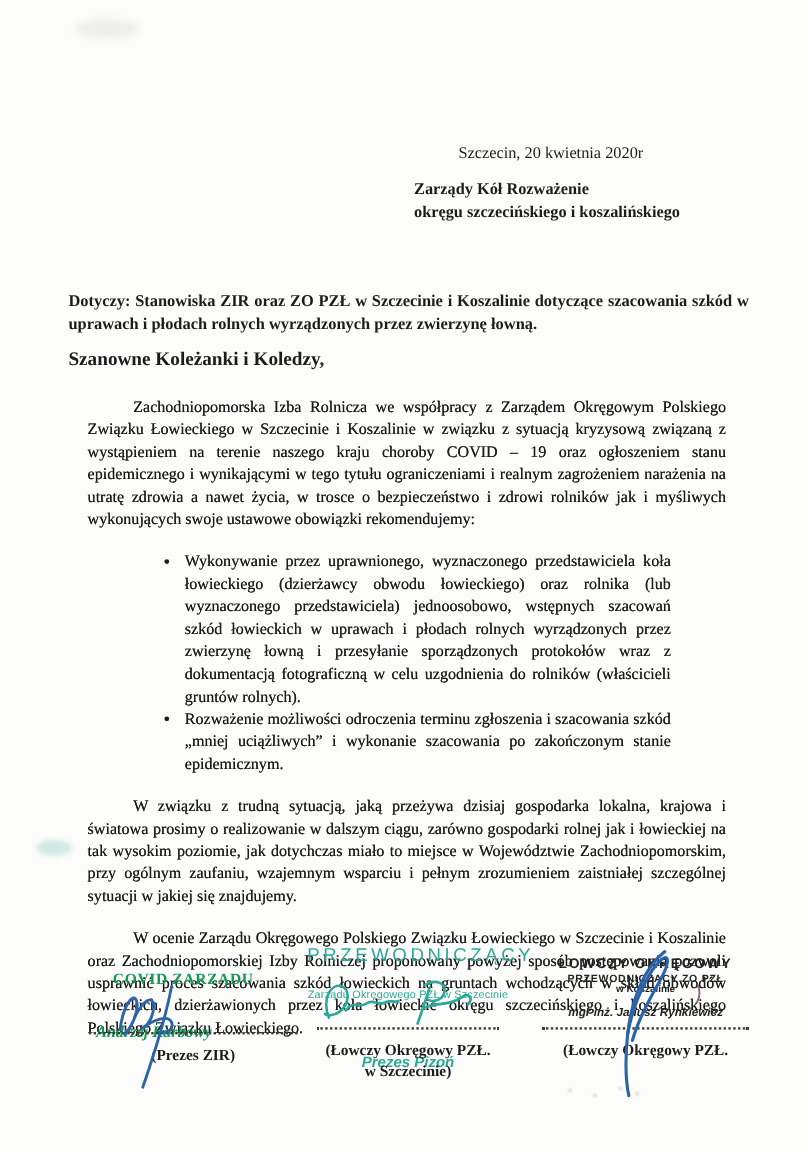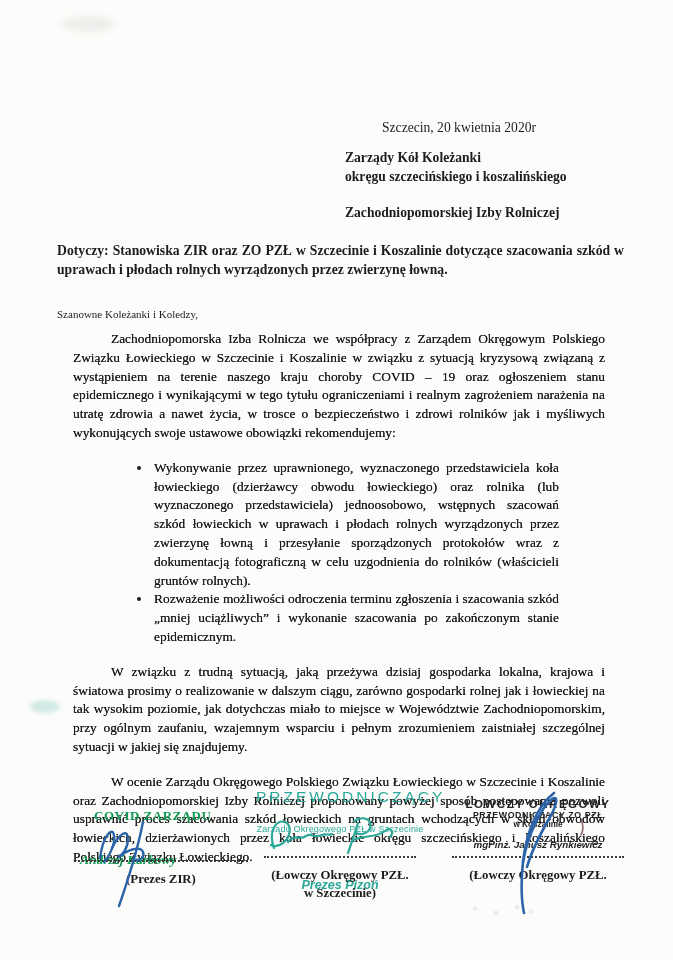--- a/index.html
+++ b/index.html
@@ -13,21 +13,21 @@
     color:#1c1c1c;
     padding-left:32px;
   }
   
   .date{position:absolute;left:382px;top:120px;font-size:13.6px;}
   .addr{position:absolute;left:345px;font-weight:bold;font-size:13.6px;line-height:19px;}
   .addr1{top:148px;}
   .addr2{top:203px;}
   
   .subject{position:absolute;left:57px;top:241px;width:567px;font-weight:bold;font-size:13.7px;line-height:19.4px;text-align:justify;}
-  .salutation{position:absolute;left:57px;top:308px;font-weight:normal;font-size:11px;}
+  .salutation{position:absolute;left:57px;top:291px;font-weight:bold;font-size:16px;}
   
   .body{position:absolute;left:57px;top:314px;width:564px;font-size:13.4px;line-height:18.8px;text-align:justify;text-shadow:0 0 .3px #2a2a2a;}
   .body p{margin:16px;text-indent:38px;}
   .body ul{margin:0;padding:0 62px 0 95px;list-style:disc outside;}
   .body li{margin:0;padding-left:2px;}
   
   .sig-col{position:absolute;top:786px;}
   .sig-left{left:72px;width:178px;}
   .sig-mid{left:256px;width:168px;text-align:center;}
   .sig-right{left:448px;width:180px;text-align:center;}
@@ -82,26 +82,25 @@
 <div class="page">
 
   <div class="smudge smudge-gray"></div>
   <div class="smudge smudge-teal"></div>
   <div class="edge-line"></div>
   <div class="specks"></div>
 
   <div class="date">Szczecin, 20 kwietnia 2020r</div>
 
   <div class="addr addr1">
-    <div>Zarządy Kół Koleżanki</div>
+    <div>Zarządy Kół Rozważenie</div>
     <div>okręgu szczecińskiego i koszalińskiego</div>
   </div>
 
   <div class="addr addr2">
-    <div>Zachodniopomorskiej Izby Rolniczej</div>
   </div>
 
   <div class="subject">Dotyczy: Stanowiska ZIR oraz ZO PZŁ w Szczecinie i Koszalinie dotyczące szacowania szkód w uprawach i płodach rolnych wyrządzonych przez zwierzynę łowną.</div>
   <div class="salutation">Szanowne Koleżanki i Koledzy,</div>
 
   <div class="body">
     <p>Zachodniopomorska Izba Rolnicza we współpracy z Zarządem Okręgowym Polskiego Związku Łowieckiego w Szczecinie i Koszalinie w związku z sytuacją kryzysową związaną z wystąpieniem na terenie naszego kraju choroby COVID – 19 oraz ogłoszeniem stanu epidemicznego i wynikającymi w tego tytułu ograniczeniami i realnym zagrożeniem narażenia na utratę zdrowia a nawet życia, w trosce o bezpieczeństwo i zdrowi rolników jak i myśliwych wykonujących swoje ustawowe obowiązki rekomendujemy:</p>
     <ul>
       <li>Wykonywanie przez uprawnionego, wyznaczonego przedstawiciela koła łowieckiego (dzierżawcy obwodu łowieckiego) oraz rolnika (lub wyznaczonego przedstawiciela) jednoosobowo, wstępnych szacowań szkód łowieckich w uprawach i płodach rolnych wyrządzonych przez zwierzynę łowną i przesyłanie sporządzonych protokołów wraz z dokumentacją fotograficzną w celu uzgodnienia do rolników (właścicieli gruntów rolnych).</li>
       <li>Rozważenie możliwości odroczenia terminu zgłoszenia i szacowania szkód „mniej uciążliwych” i wykonanie szacowania po zakończonym stanie epidemicznym.</li>

